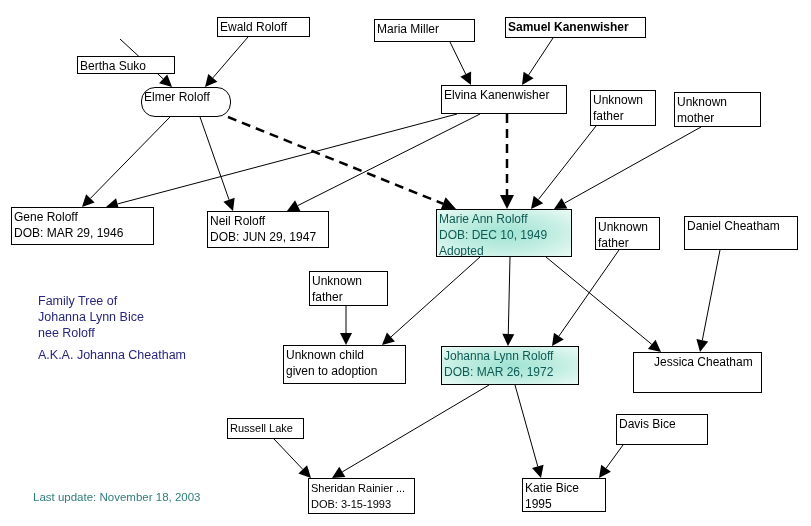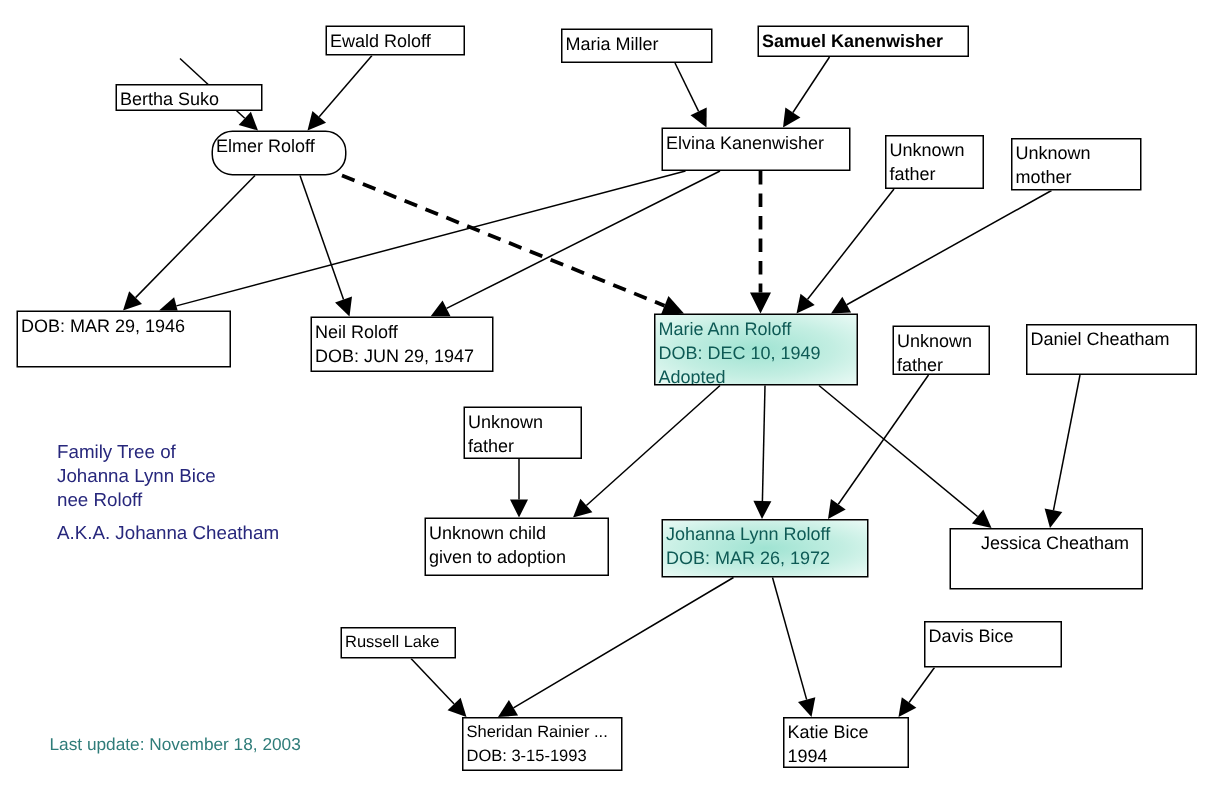--- a/index.html
+++ b/index.html
@@ -138,20 +138,21 @@
     </div>
   <div class="node" id="n-unk_father1" style="left:590px;top:90px;width:66px;height:36px;">
       <span>Unknown</span>
       <span>father</span>
     </div>
   <div class="node" id="n-unk_mother" style="left:674px;top:92px;width:87px;height:35px;">
       <span>Unknown</span>
       <span>mother</span>
     </div>
   <div class="node" id="n-gene" style="left:11px;top:207px;width:143px;height:38px;">
+      <span>Gene Roloff</span>
       <span>DOB: MAR 29, 1946</span>
     </div>
   <div class="node" id="n-neil" style="left:207px;top:211px;width:122px;height:37px;">
       <span>Neil Roloff</span>
       <span>DOB: JUN 29, 1947</span>
     </div>
   <div class="node hl" id="n-marie" style="left:436px;top:209px;width:136px;height:48px;">
       <span>Marie Ann Roloff</span>
       <span>DOB: DEC 10, 1949</span>
       <span>Adopted</span>
@@ -183,21 +184,21 @@
     </div>
   <div class="node" id="n-davis" style="left:616px;top:414px;width:92px;height:31px;">
       <span>Davis Bice</span>
     </div>
   <div class="node" id="n-sheridan" style="left:308px;top:478px;width:107px;height:36px;font-size:11px;">
       <span>Sheridan Rainier ...</span>
       <span>DOB: 3-15-1993</span>
     </div>
   <div class="node" id="n-katie" style="left:522px;top:478px;width:84px;height:34px;">
       <span>Katie Bice</span>
-      <span>1994</span>
+      <span>1995</span>
     </div>
 
   <div class="caption" id="title-block">
     <div>Family Tree of</div>
     <div>Johanna Lynn Bice</div>
     <div>nee Roloff</div>
     <div class="aka">A.K.A. Johanna Cheatham</div>
   </div>
 
   <div class="caption" id="last-update">Last update: November 18, 2003</div>

